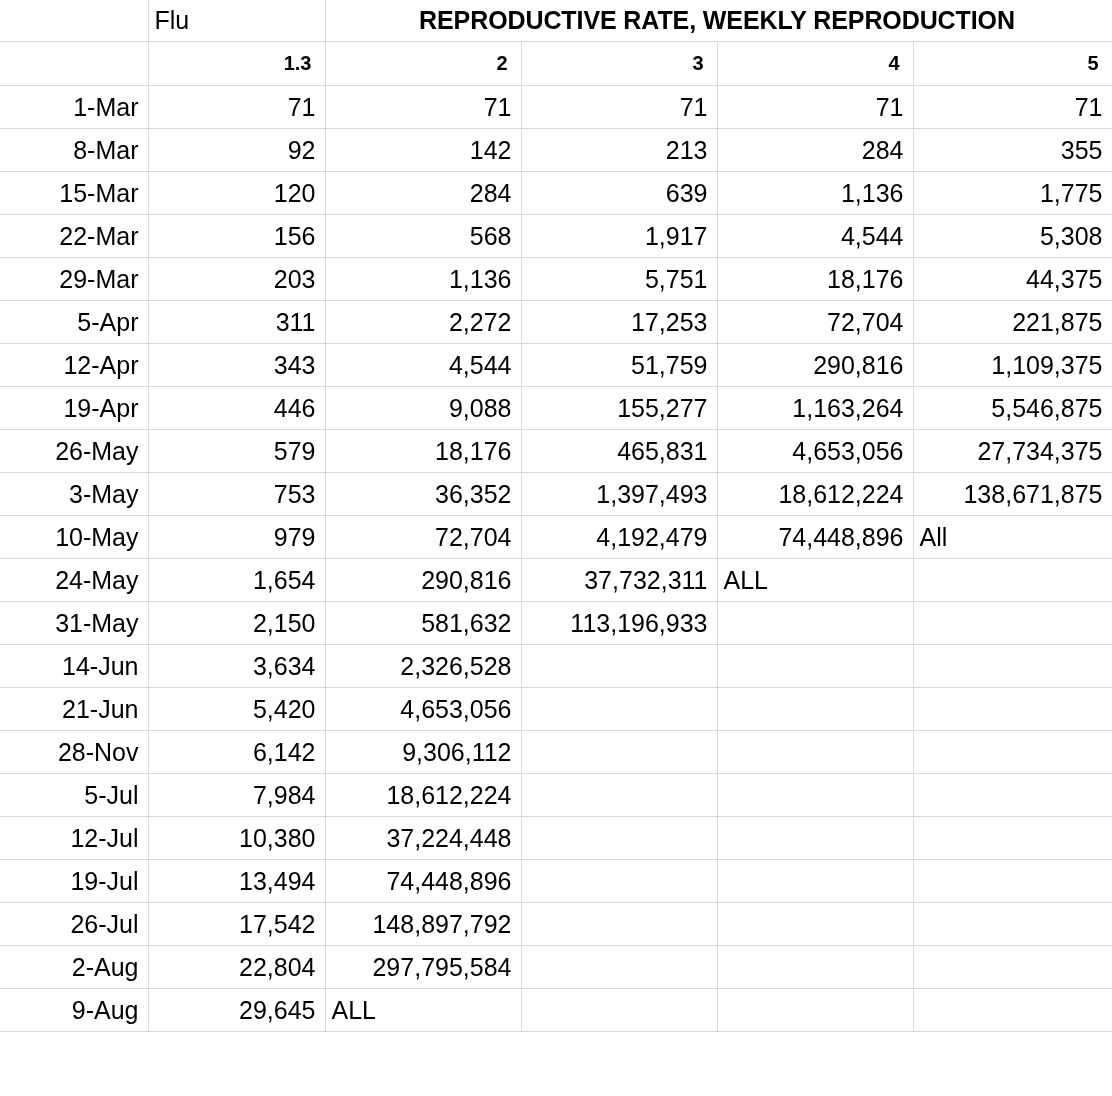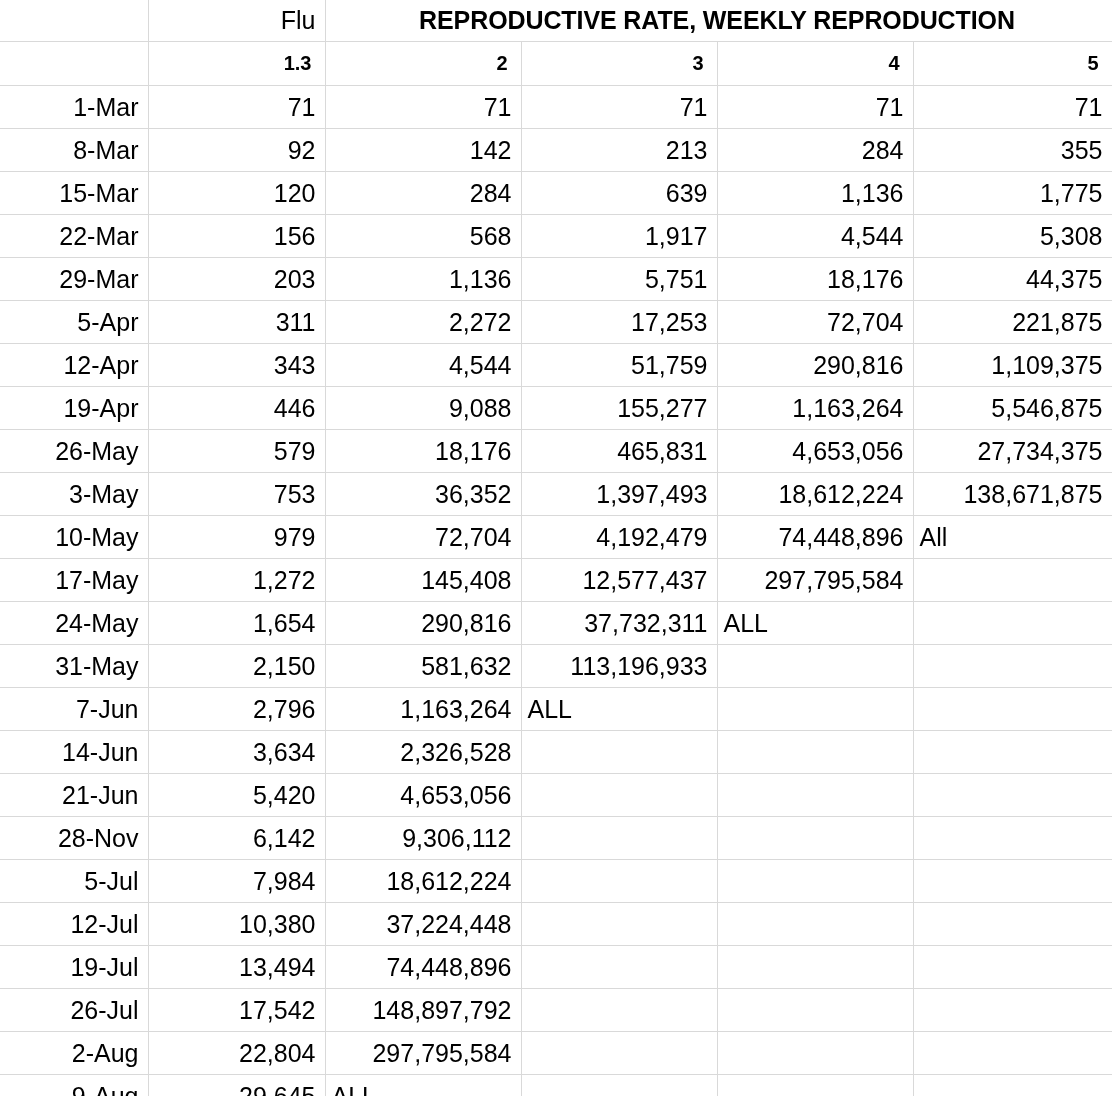--- a/index.html
+++ b/index.html
@@ -81,21 +81,21 @@
   
   td.lastcol { border-right: none; }
 
   
   tr.hdr-title td {
     height: 41px;
     line-height: 41px;
     border-bottom: 1px solid #d9d9d9;
   }
   td.fluhead {
-    text-align: right;
+    text-align: left;
     padding-left: 11px;
     font-size: 25px;
     font-weight: 400;
   }
   td.bigtitle {
     text-align: center;
     font-weight: bold;
     font-size: 26px;
     letter-spacing: -0.1px;
     padding: 0 4px;
@@ -229,52 +229,36 @@
         </tr>
         <tr>
           <td class="rowhead">10-May</td>
           <td class="num">979</td>
           <td class="num">72,704</td>
           <td class="num">4,192,479</td>
           <td class="num">74,448,896</td>
           <td class="textcell lastcol">All</td>
         </tr>
         <tr>
-          <td class="rowhead">17-May</td>
-          <td class="num">1,272</td>
-          <td class="num">145,408</td>
-          <td class="num">12,577,437</td>
-          <td class="num">297,795,584</td>
-          <td class="blank lastcol"></td>
-        </tr>
-        <tr>
           <td class="rowhead">24-May</td>
           <td class="num">1,654</td>
           <td class="num">290,816</td>
           <td class="num">37,732,311</td>
           <td class="textcell">ALL</td>
           <td class="blank lastcol"></td>
         </tr>
         <tr>
           <td class="rowhead">31-May</td>
           <td class="num">2,150</td>
           <td class="num">581,632</td>
           <td class="num">113,196,933</td>
           <td class="blank"></td>
           <td class="blank lastcol"></td>
         </tr>
         <tr>
-          <td class="rowhead">7-Jun</td>
-          <td class="num">2,796</td>
-          <td class="num">1,163,264</td>
-          <td class="textcell">ALL</td>
-          <td class="blank"></td>
-          <td class="blank lastcol"></td>
-        </tr>
-        <tr>
           <td class="rowhead">14-Jun</td>
           <td class="num">3,634</td>
           <td class="num">2,326,528</td>
           <td class="blank"></td>
           <td class="blank"></td>
           <td class="blank lastcol"></td>
         </tr>
         <tr>
           <td class="rowhead">21-Jun</td>
           <td class="num">5,420</td>

